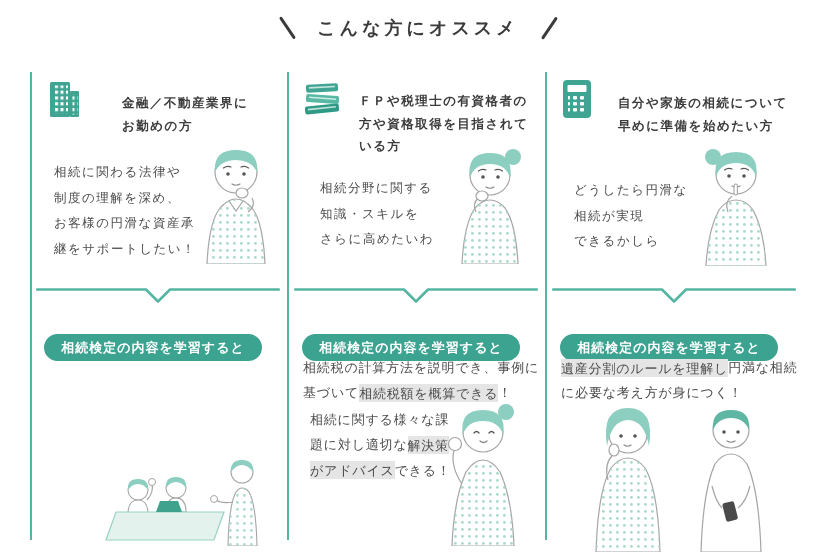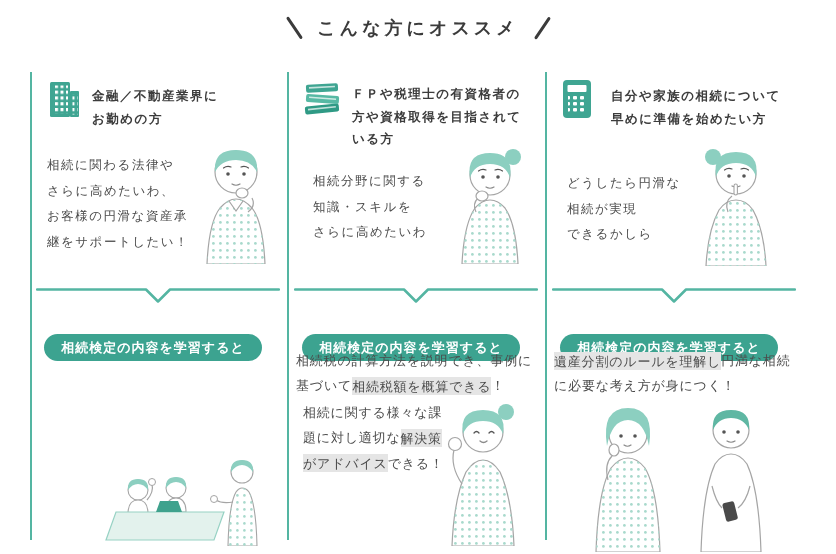--- a/index.html
+++ b/index.html
@@ -1,21 +1,21 @@
 <!DOCTYPE html>
 <html><head>
 <meta charset="utf-8">
 <style>
   html,body{margin:0;padding:0;background:#ffffff;}
   .canvas{
     position:relative;width:836px;height:554px;background:#fff;overflow:hidden;
     font-family:"DejaVu Sans",sans-serif;color:#4b4b4b;
   }
   .abs{position:absolute;}
-  h1,h2,p{margin:0;padding:0;}
+  h1,h2,p{margin:7px;padding:0;}
   .title-wrap{
     position:absolute;top:10px;left:0;right:0;height:36px;
     display:flex;justify-content:center;align-items:center;gap:22px;
   }
   .title{font-size:18px;font-weight:bold;color:#3b3b3b;letter-spacing:4px;}
   .slash{width:2.5px;height:26px;background:#3b3b3b;border-radius:2px;}
   .slash.left{transform:rotate(-34deg);}
   .slash.right{transform:rotate(34deg);}
   .vline{position:absolute;top:72px;height:468px;width:2px;background:#54b5a2;}
   .heading{
@@ -57,25 +57,25 @@
         <pattern id="win1" width="5.5" height="5.8" patternUnits="userSpaceOnUse">
           <rect width="3" height="3.2" fill="#ffffff"></rect>
         </pattern>
       </defs>
     <rect x="6" y="3" width="20" height="35" rx="1.5" fill="#3fa592"></rect>
     <rect x="26" y="12" width="9" height="26" rx="1" fill="#3fa592"></rect>
     <rect x="9.5" y="6.5" width="14.5" height="28" fill="url(#win1)"></rect>
     <rect x="28.5" y="15.5" width="5" height="20" fill="url(#win1)"></rect>
   </svg>
 
-  <h2 class="heading" style="left:92px;top:85px;width:184px">金融／不動産業界に
+  <h2 class="heading" style="left:115px;top:85px;width:184px">金融／不動産業界に
 お勤めの方</h2>
 
   <p class="thought" style="left:47px;top:152px;width:152px">相続に関わる法律や
-さらに高めたいわ、
+制度の理解を深め、
 お客様の円滑な資産承
 継をサポートしたい！</p>
 
   <svg class="abs" style="left:190px;top:136px" width="92" height="128" viewBox="0 0 92 128">
     <defs>
         <pattern id="p1" width="7" height="7" patternUnits="userSpaceOnUse">
           <circle cx="2.4" cy="2.4" r="1.4" fill="#a8d9cc"></circle>
         </pattern>
       </defs>
     <path d="M17 128 Q19 86 30 72 Q38 63 46 63 Q54 63 62 72 Q73 86 75 128 Z" fill="#fff" stroke="#a5a5a5" stroke-width="1.2"></path>

